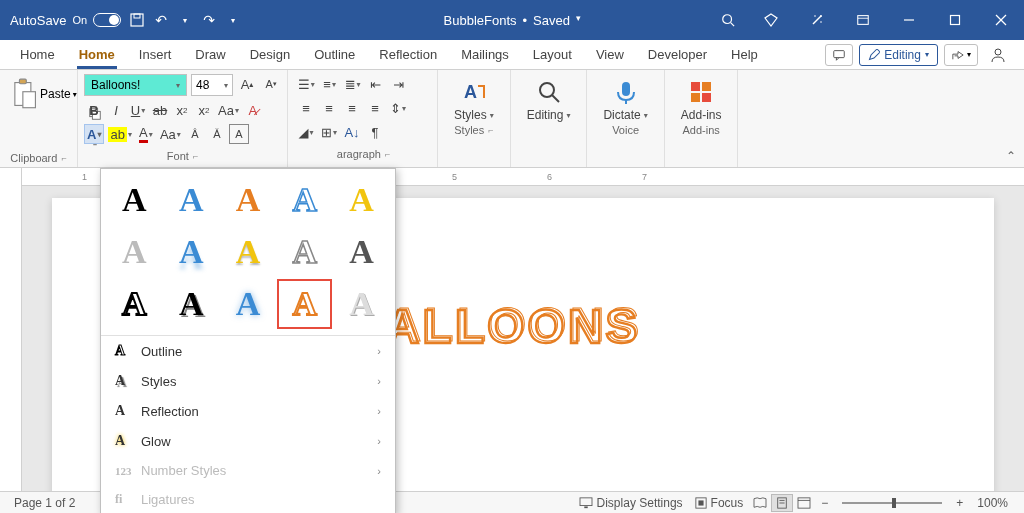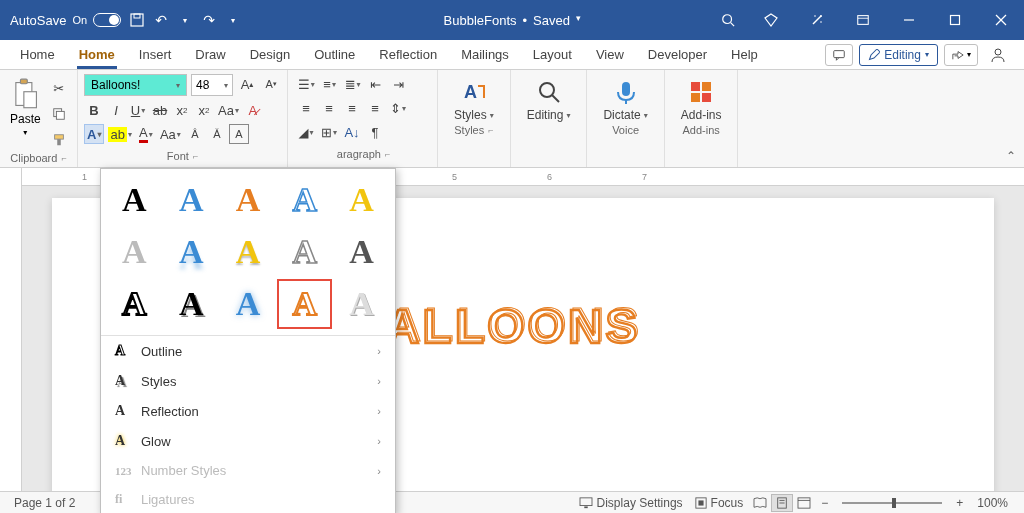--- a/index.html
+++ b/index.html
@@ -27,21 +27,21 @@
 .comment-btn, .share-btn, .person-btn { border: 1px solid #c0c0c0; height: 22px; display: flex; align-items: center; padding: 0 6px; font-size: 12px; border-radius: 3px; background: #fff; }
 .editing-btn { border: 1px solid #2b579a; color: #2b579a; height: 22px; display: flex; align-items: center; padding: 0 8px; font-size: 12px; border-radius: 3px; gap: 4px; }
 
 
 .ribbon { height: 98px; background: #f7f7f7; border-bottom: 1px solid #d0d0d0; display: flex; position: relative; }
 .group { border-right: 1px solid #e0e0e0; display: flex; flex-direction: column; padding: 4px 6px 0 6px; }
 .group-label { font-size: 11px; color: #666; text-align: center; padding: 2px 0 4px 0; display: flex; align-items: center; justify-content: center; gap: 4px; }
 .group-body { flex: 1; display: flex; align-items: flex-start; gap: 4px; }
 
 .clipboard-group { width: 78px; }
-.paste-big { display: flex; flex-direction: column; align-items: center; gap: 2px; padding: 4px; }
+.paste-big { display: flex; flex-direction: row; align-items: center; gap: 2px; padding: 4px; }
 .paste-icon { width: 28px; height: 32px; }
 .small-stack { display: flex; flex-direction: column; gap: 6px; padding-top: 4px; }
 
 .font-group { width: 210px; }
 .font-row1 { display: flex; gap: 4px; margin-bottom: 4px; }
 .font-name-box { border: 1px solid #c0c0c0; background: #5eead4; height: 22px; flex: 1; display: flex; align-items: center; padding: 0 6px; font-size: 12px; justify-content: space-between; }
 .font-size-box { border: 1px solid #c0c0c0; background: #fff; height: 22px; width: 42px; display: flex; align-items: center; padding: 0 4px; font-size: 12px; justify-content: space-between; }
 .font-row2, .font-row3 { display: flex; gap: 2px; align-items: center; margin-bottom: 4px; }
 .rb-btn { min-width: 20px; height: 20px; display: flex; align-items: center; justify-content: center; font-size: 13px; color: #444; padding: 0 2px; }
 .rb-btn.sel { background: #d4e2f4; border: 1px solid #a5c4ed; }

